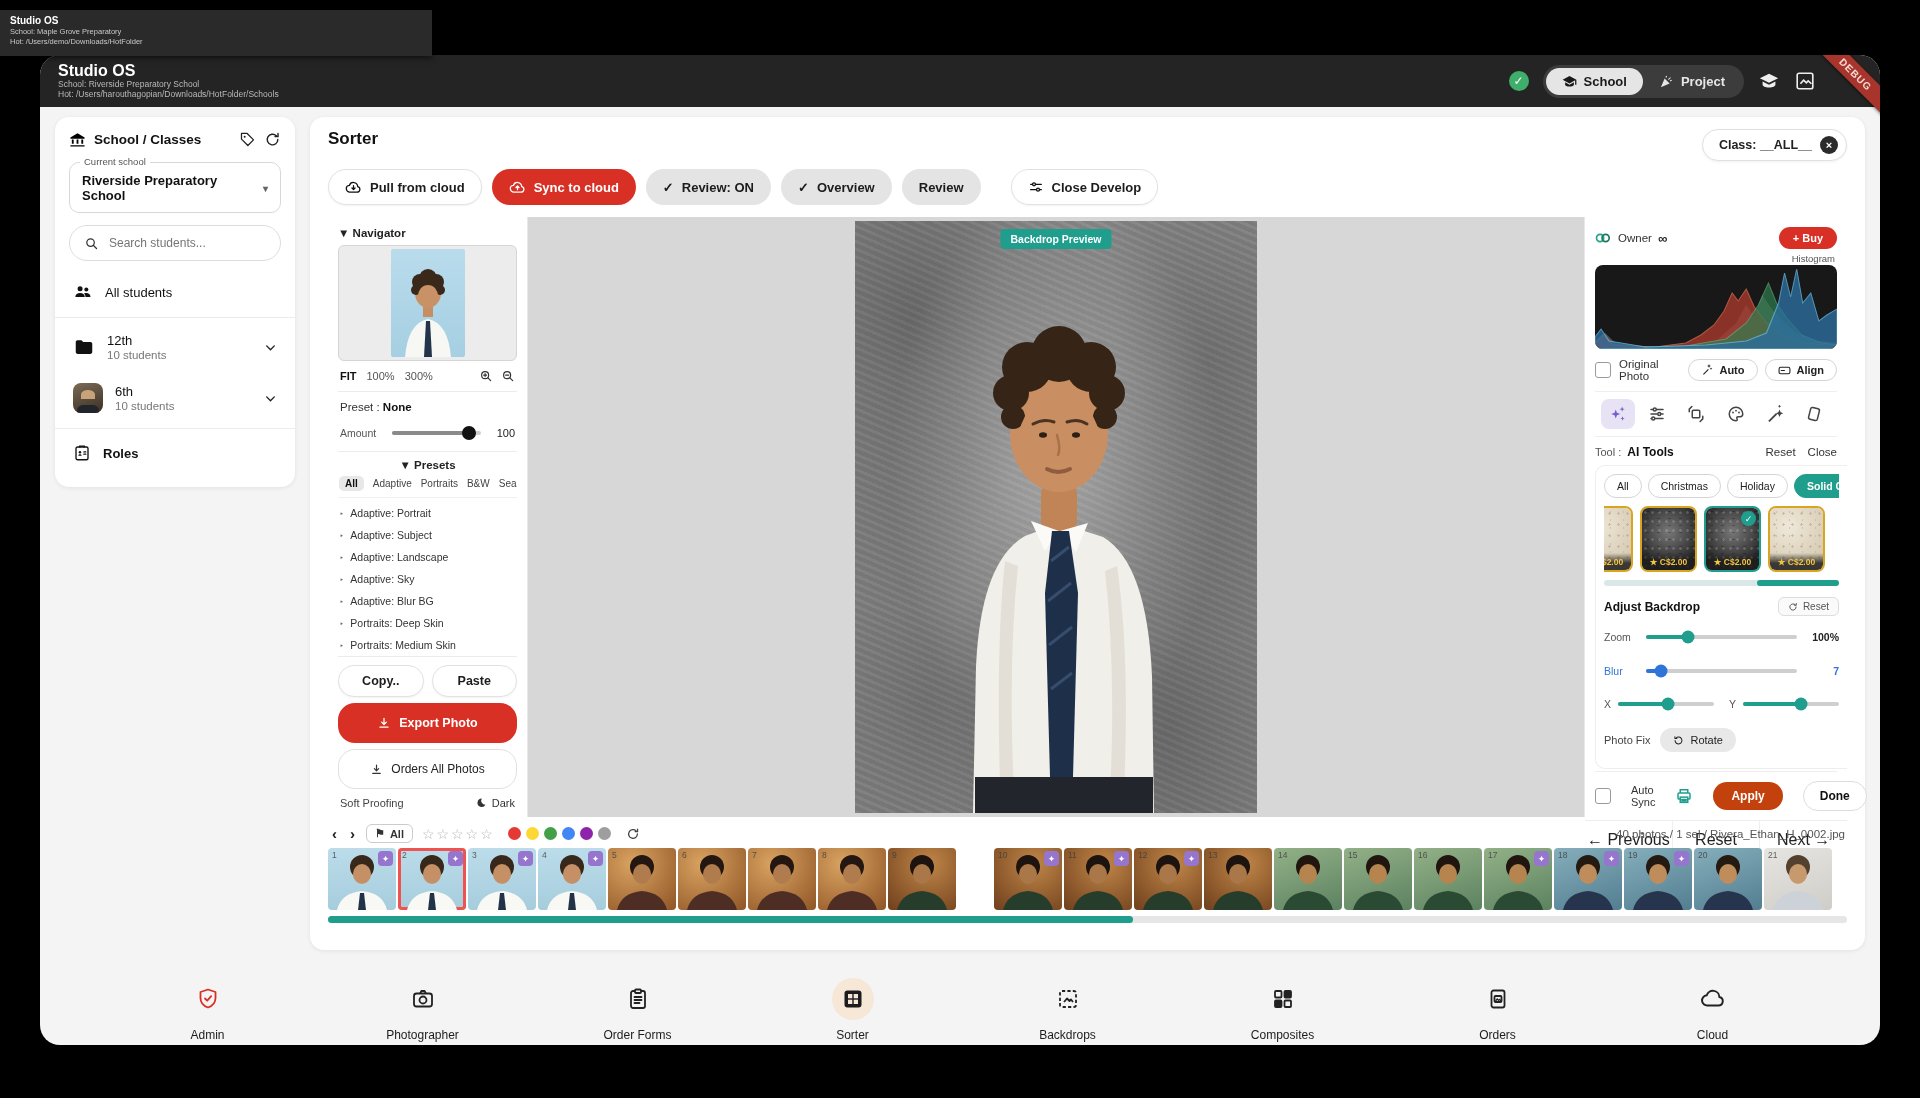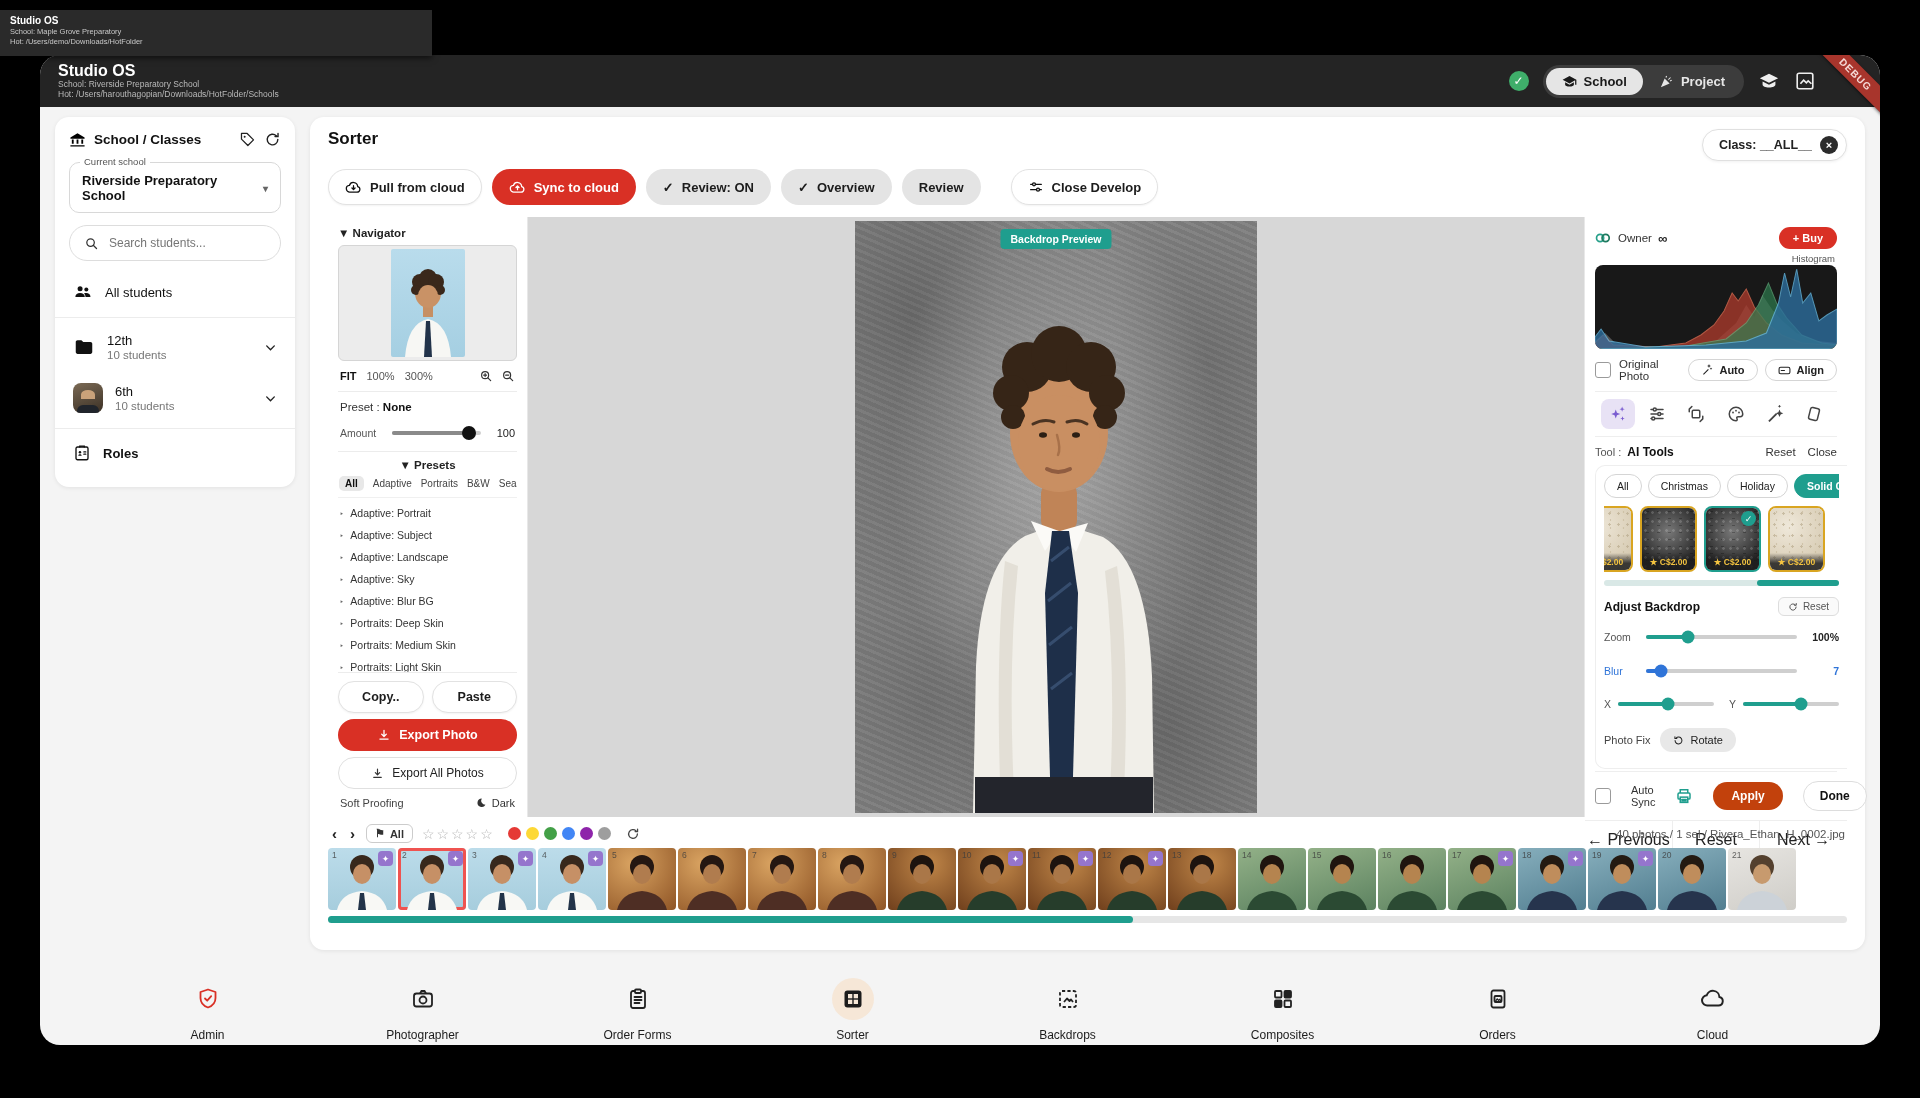--- a/index.html
+++ b/index.html
@@ -84,21 +84,21 @@
   .amt .aval { font-size:11px; color:#222; width:26px; text-align:right; }
   .presets-head { text-align:center; font-size:11.5px; font-weight:bold; color:#222; padding:7px 0 5px; }
   .ptabs { display:flex; align-items:center; gap:9px; font-size:10px; color:#444; padding:0 1px 6px; border-bottom:1px solid #f0f0f0; overflow:hidden; white-space:nowrap; }
   .ptab { cursor:pointer; }
   .ptab.active { background:#e8e8e8; border-radius:5px; padding:2px 6px; font-weight:bold; color:#111; }
   .plist { flex:1; overflow:hidden; padding:4px 2px; border-bottom:1px solid #ececec; }
   .pitem { display:flex; align-items:center; gap:7px; font-size:10.5px; color:#333; padding:4.5px 0; cursor:pointer; }
   .pitem .bl { color:#666; font-size:9px; }
   .cpy { display:flex; gap:8px; margin:8px 0 6px; }
   .cpy .pbtn { flex:1; justify-content:center; height:32px; font-size:12.5px; border-radius:17px; }
-  .exp { width:100%; height:32px; border-radius:17px; display:flex; align-items:center; justify-content:center; gap:8px; font-size:12.5px; font-weight:bold; cursor:pointer; border:1px solid transparent; font-family:inherit; }
+  .exp { width:100%; height:40px; border-radius:17px; display:flex; align-items:center; justify-content:center; gap:8px; font-size:12.5px; font-weight:bold; cursor:pointer; border:1px solid transparent; font-family:inherit; }
   .exp.red { background:#d93025; color:#fff; margin-bottom:6px; }
   .exp.outline { background:#fff; border-color:#e0e0e0; color:#222; font-weight:normal; font-size:12px; margin-bottom:6px; }
   .softrow { display:flex; align-items:center; font-size:11px; color:#444; padding:2px 2px 0; }
   .softrow .dark { margin-left:auto; display:flex; align-items:center; gap:5px; color:#333; }
 
   .canvas { flex:1; background:#d7d7d7; position:relative; display:flex; align-items:center; justify-content:center; }
   .photo { position:relative; width:402px; height:592px; background:
       radial-gradient(ellipse at 50% 42%, rgba(255,255,255,.30), rgba(255,255,255,0) 58%),
       radial-gradient(ellipse at 14% 16%, rgba(20,20,20,.30), transparent 42%),
       radial-gradient(ellipse at 88% 24%, rgba(25,25,25,.26), transparent 44%),
@@ -511,21 +511,21 @@
                 </svg>
             </span>
             <span>Export Photo</span>
           </button>
           <button class="exp outline">
             <span>
               <svg width="13" height="13" viewBox="0 0 24 24" fill="none" stroke="#333" stroke-width="2.2" stroke-linecap="round" stroke-linejoin="round">
                   <path d="M12 4v10M8 10.5l4 4 4-4M5 19h14"></path>
                 </svg>
             </span>
-            <span>Export All Photos</span>
+            <span>Orders All Photos</span>
           </button>
           <div class="softrow">
             <span>Soft Proofing</span>
             <span class="dark">
               <span>
                 <svg width="12" height="12" viewBox="0 0 24 24" fill="#333">
                     <path d="M13.5 3a8.5 8.5 0 1 0 7.4 12.6A8.5 8.5 0 0 1 13.5 3z"></path>
                   </svg>
               </span>
               <span>Dark</span>
@@ -874,21 +874,21 @@
             <span class="num">8</span>
           </div>
           <div class="fthumb" style="background: radial-gradient(circle at 60% 25%, rgb(192, 134, 72), rgb(111, 63, 28));">
             <svg viewBox="0 0 68 62" width="68" height="62">
               <path d="M9 62 Q13 45 34 43 Q55 45 59 62 Z" fill="#263d2b"></path>
               <circle cx="34" cy="19" r="12" fill="#1d140f"></circle>
               <ellipse cx="34" cy="26" rx="9" ry="10" fill="#aa7748"></ellipse>
             </svg>
             <span class="num">9</span>
           </div>
-          <div class="fthumb" style="background: radial-gradient(circle at 60% 25%, rgb(192, 134, 72), rgb(111, 63, 28));">
+          <div class="fthumb" style="background: radial-gradient(circle at 60% 25%, rgb(192, 134, 72), rgb(111, 63, 28)); margin-left: 36px;">
             <svg viewBox="0 0 68 62" width="68" height="62">
               <path d="M9 62 Q13 45 34 43 Q55 45 59 62 Z" fill="#263d2b"></path>
               <circle cx="34" cy="19" r="12" fill="#1d140f"></circle>
               <ellipse cx="34" cy="26" rx="9" ry="10" fill="#aa7748"></ellipse>
             </svg>
             <span class="num">10</span>
             <span class="wand">✦</span>
           </div>
           <div class="fthumb" style="background: radial-gradient(circle at 60% 25%, rgb(192, 134, 72), rgb(111, 63, 28));">
             <svg viewBox="0 0 68 62" width="68" height="62">

